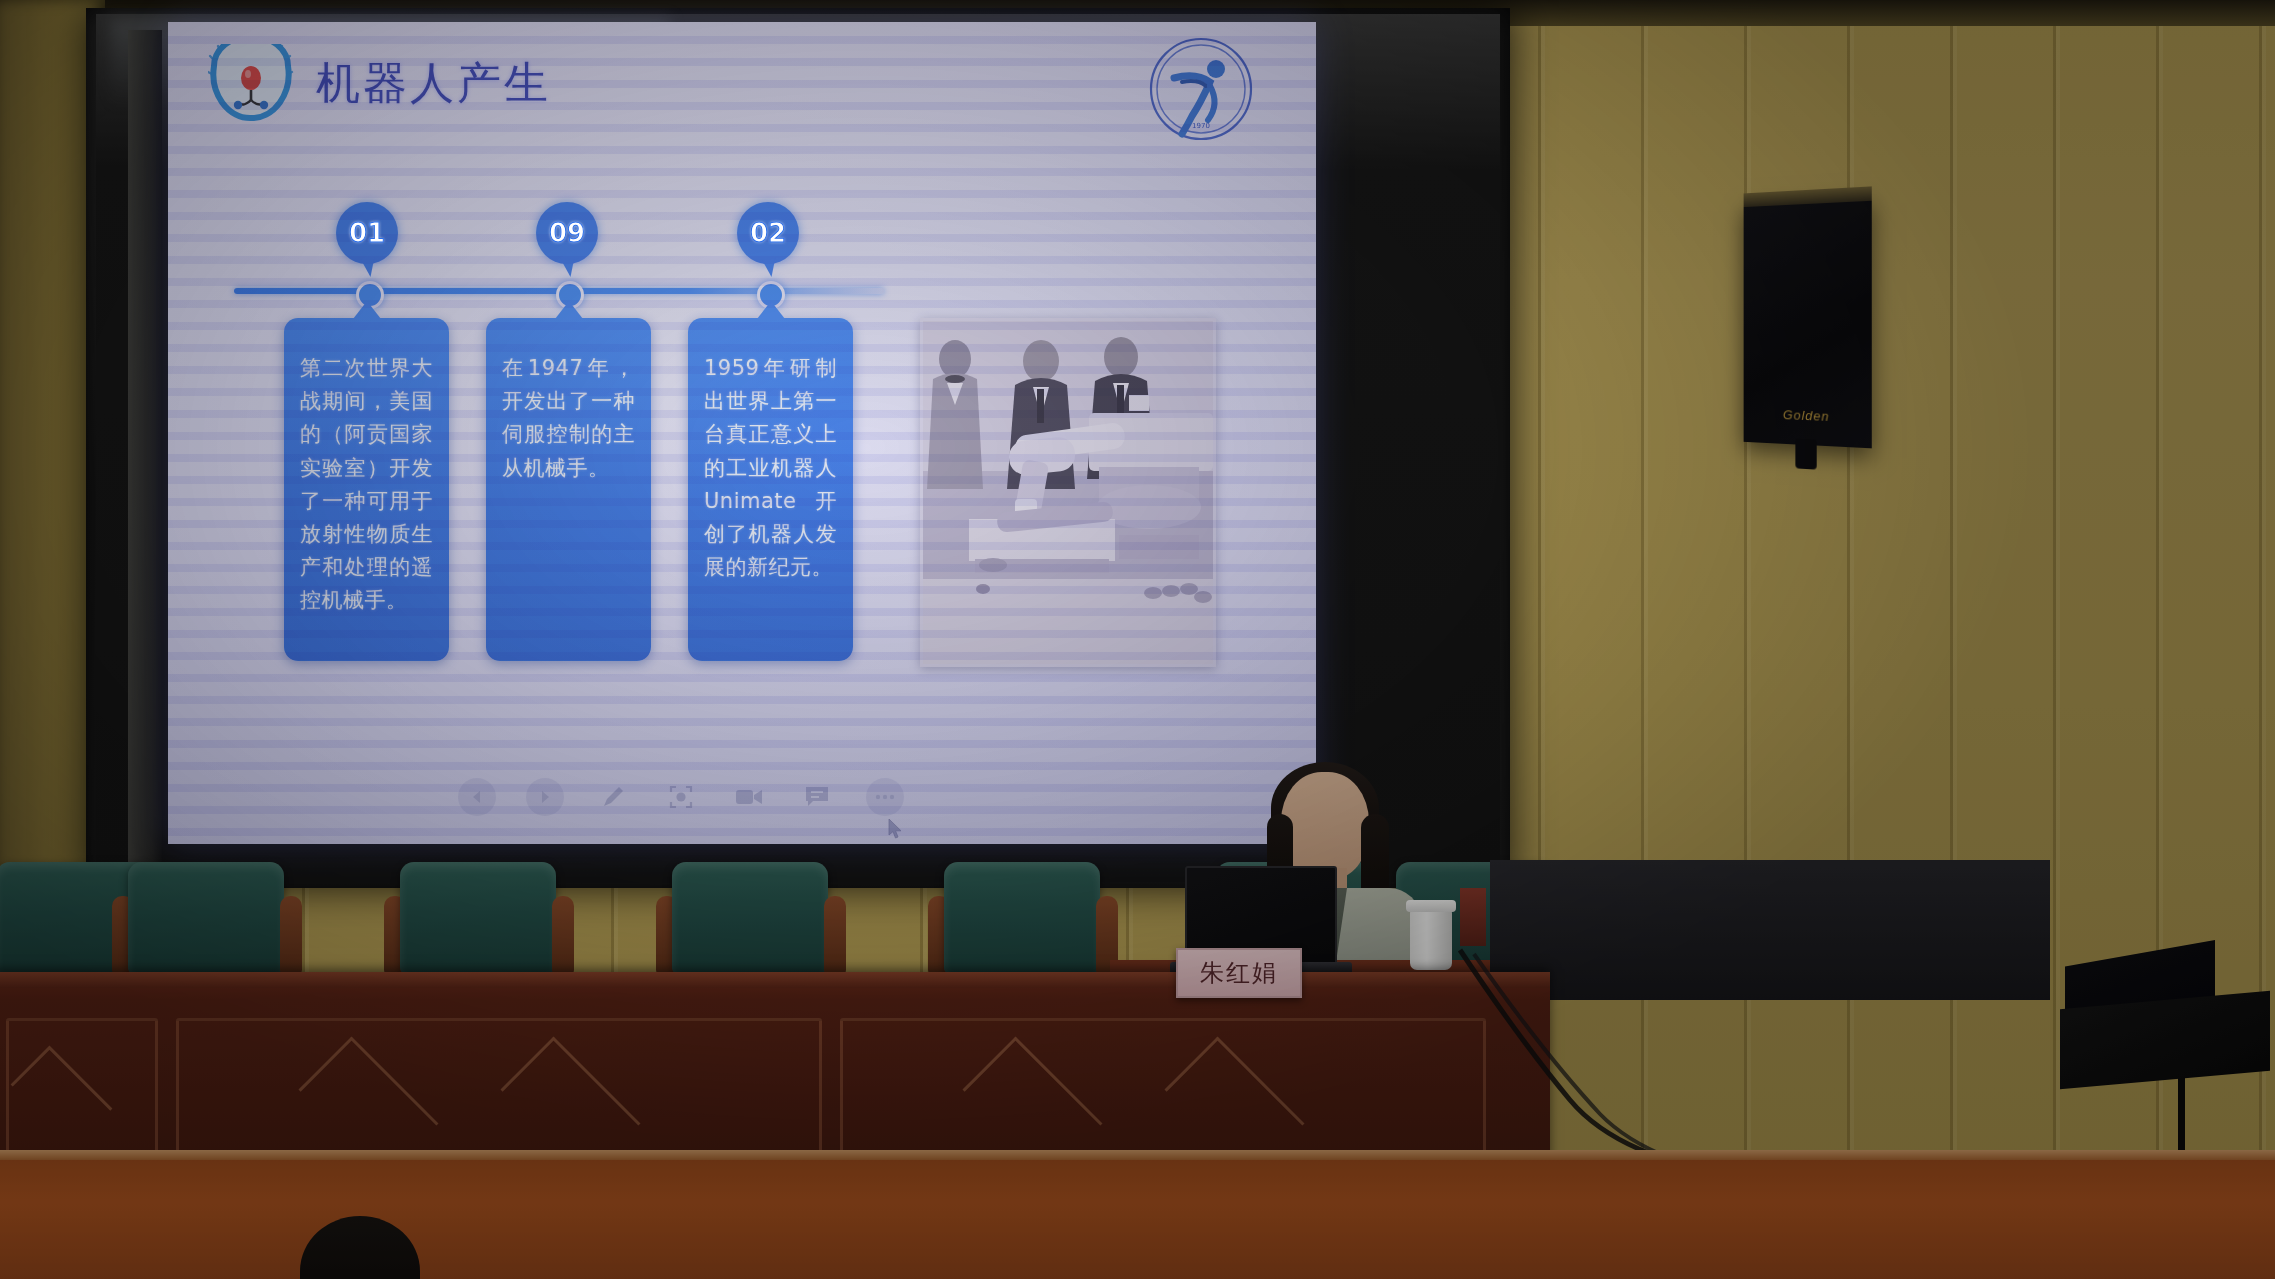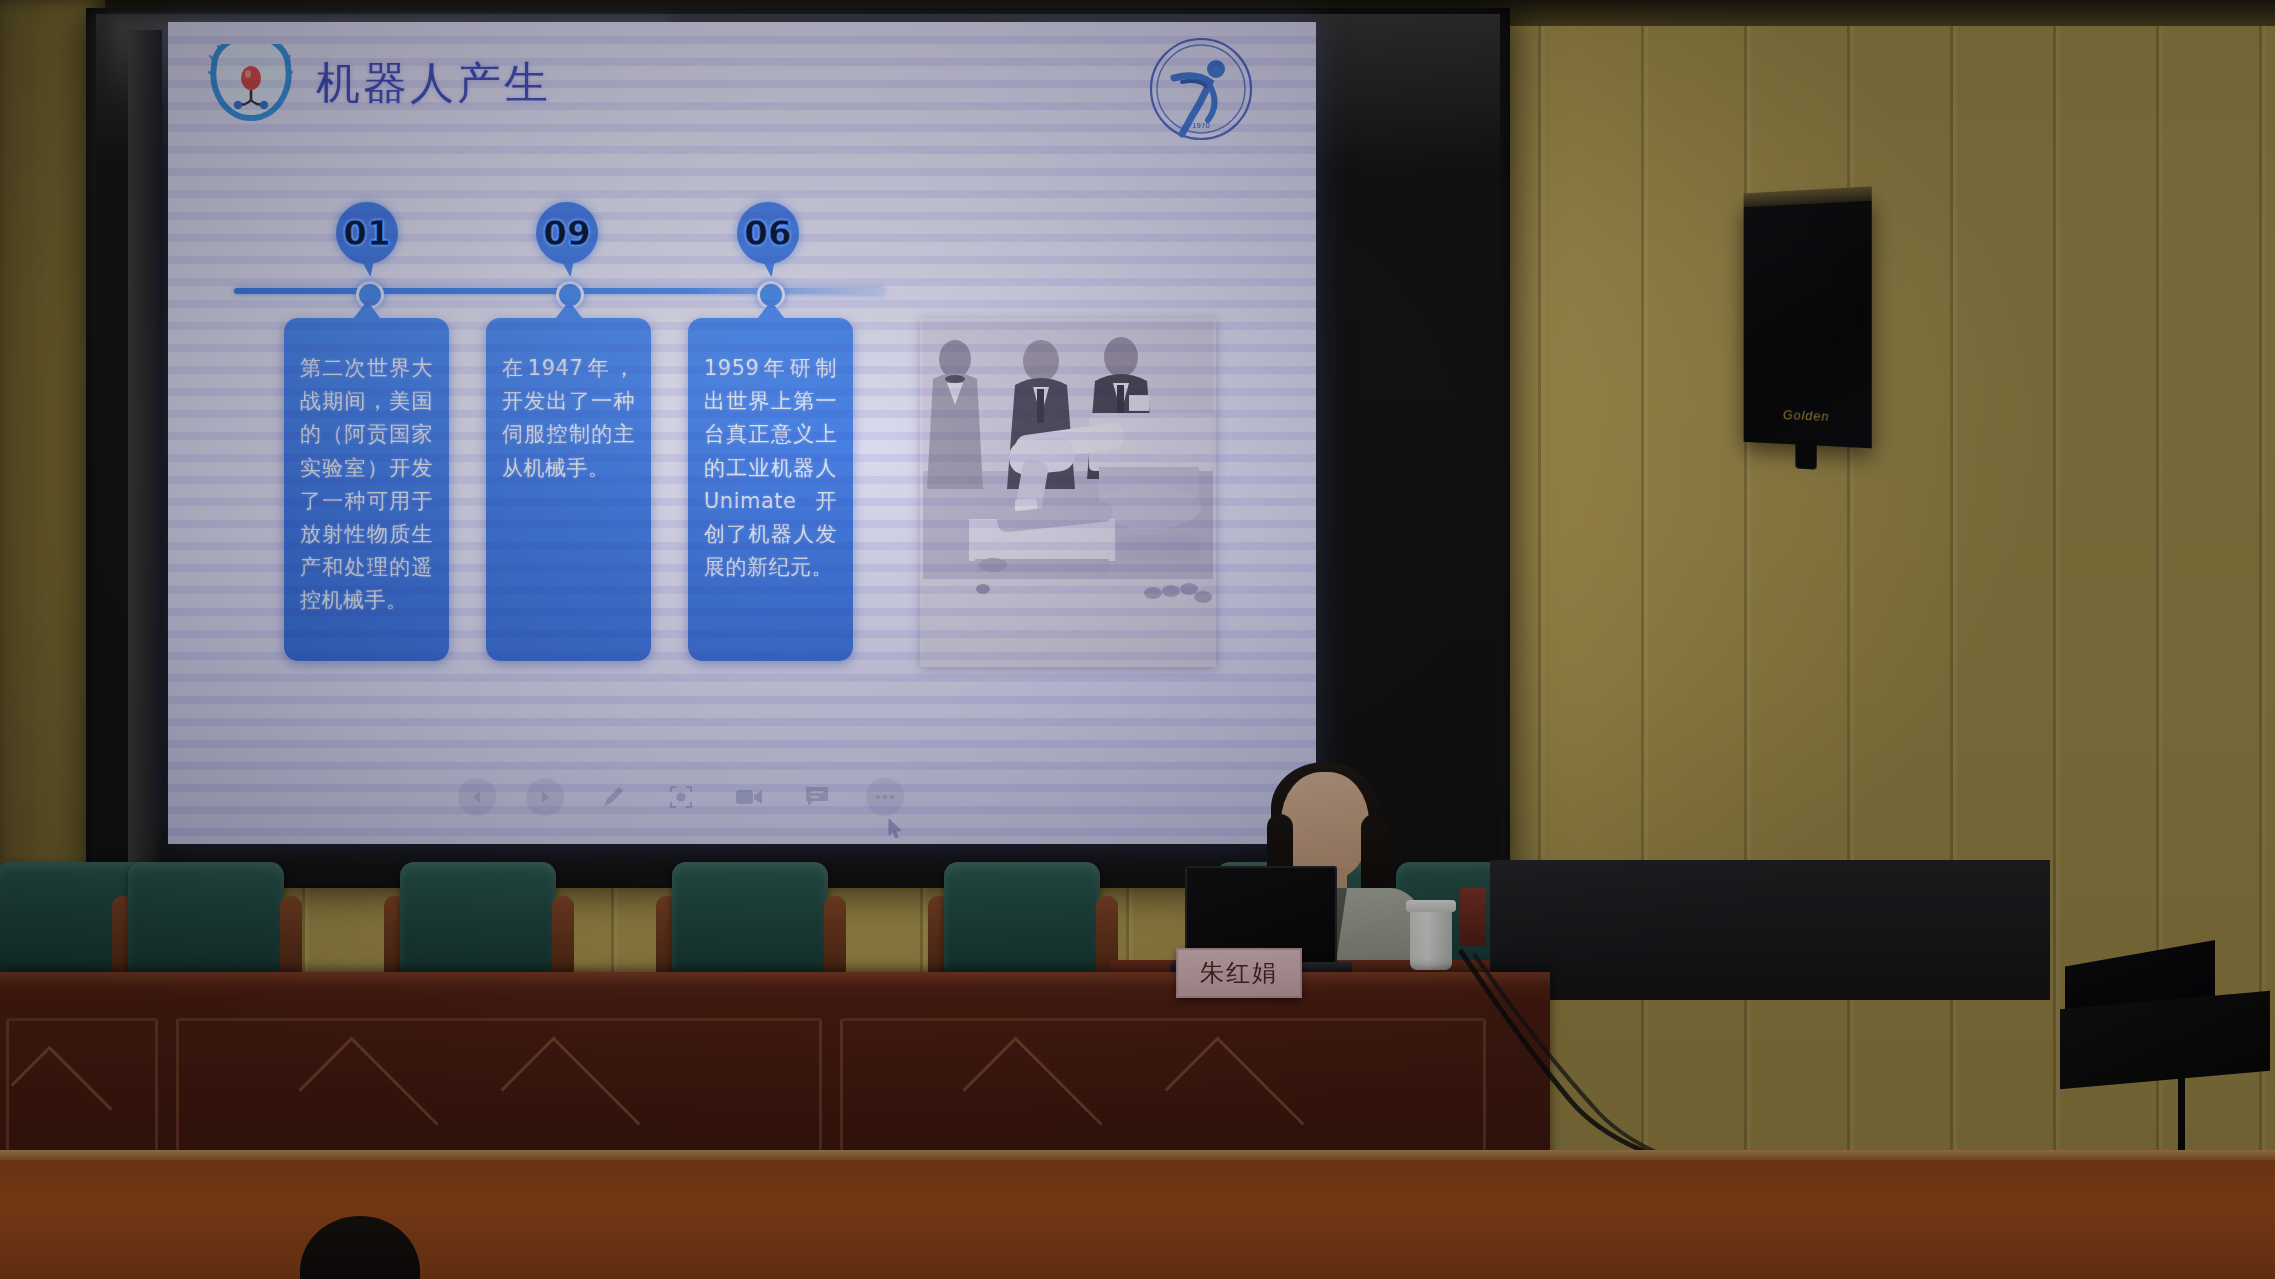--- a/index.html
+++ b/index.html
@@ -70,21 +70,21 @@
   .tl-dot{position:absolute;width:22px;height:22px;border-radius:50%;
      background:#2c7df6;border:3px solid #eaeaff;top:259px;
      box-shadow:0 0 8px rgba(30,110,240,.7);}
 
   .badge{position:absolute;width:62px;height:62px;border-radius:50%;
      background:#2970f0;display:flex;align-items:center;justify-content:center;
      box-shadow:0 0 10px rgba(30,110,240,.6);}
   .badge:after{content:"";position:absolute;bottom:-13px;left:50%;
      transform:translateX(-50%);border-left:11px solid transparent;
      border-right:4px solid transparent;border-top:20px solid #2970f0;}
-  .badge span{position:relative;z-index:2;color:#0f172a;font-size:34px;font-weight:700;
+  .badge span{position:relative;z-index:2;color:#ffffff;font-size:26px;font-weight:700;
      font-family:"DejaVu Sans","Liberation Sans",sans-serif;
      -webkit-text-stroke:1px #2a6de8;text-shadow:0 0 3px rgba(255,255,255,.8);}
 
   .card{position:absolute;width:165px;border-radius:14px;
      background:linear-gradient(180deg,#2f7cf8 0%,#2168e8 55%,#1f63e2 100%);
      box-shadow:0 3px 12px rgba(20,60,160,.45);}
   .card:before{content:"";position:absolute;top:-17px;left:50%;
      transform:translateX(-50%);border-left:14px solid transparent;
      border-right:14px solid transparent;border-bottom:18px solid #2f7cf8;}
   .card p{margin:0;padding:34px 16px 22px 16px;color:#eef4ff;font-size:21px;line-height:1.58;
@@ -254,21 +254,21 @@
     <div class="tl-dot" style="left:388px"></div>
     <div class="tl-dot" style="left:589px"></div>
 
     <div class="badge" style="left:168px;top:180px">
       <span>01</span>
     </div>
     <div class="badge" style="left:368px;top:180px">
       <span>09</span>
     </div>
     <div class="badge" style="left:569px;top:180px">
-      <span>06</span>
+      <span>02</span>
     </div>
 
     <div class="card" style="left:116px;top:296px;height:343px">
       <p>第二次世界大战期间，美国的（阿贡国家实验室）开发了一种可用于放射性物质生产和处理的遥控机械手。</p>
     </div>
     <div class="card" style="left:318px;top:296px;height:343px">
       <p>在1947年，开发出了一种伺服控制的主从机械手。</p>
     </div>
     <div class="card" style="left:520px;top:296px;height:343px">
       <p>1959年研制出世界上第一台真正意义上的工业机器人Unimate开创了机器人发展的新纪元。</p>

